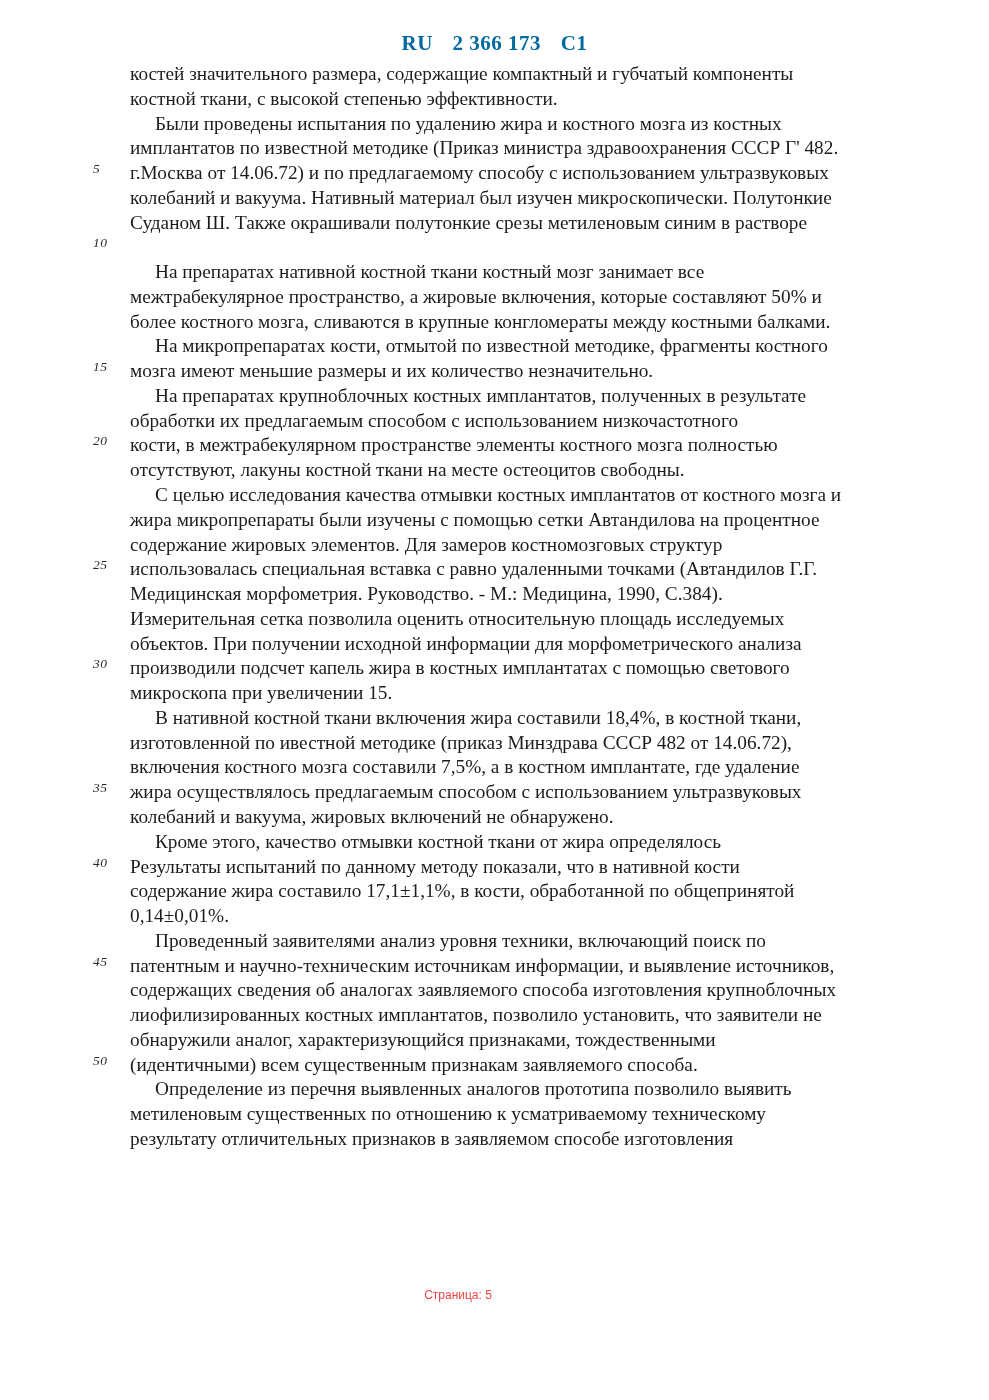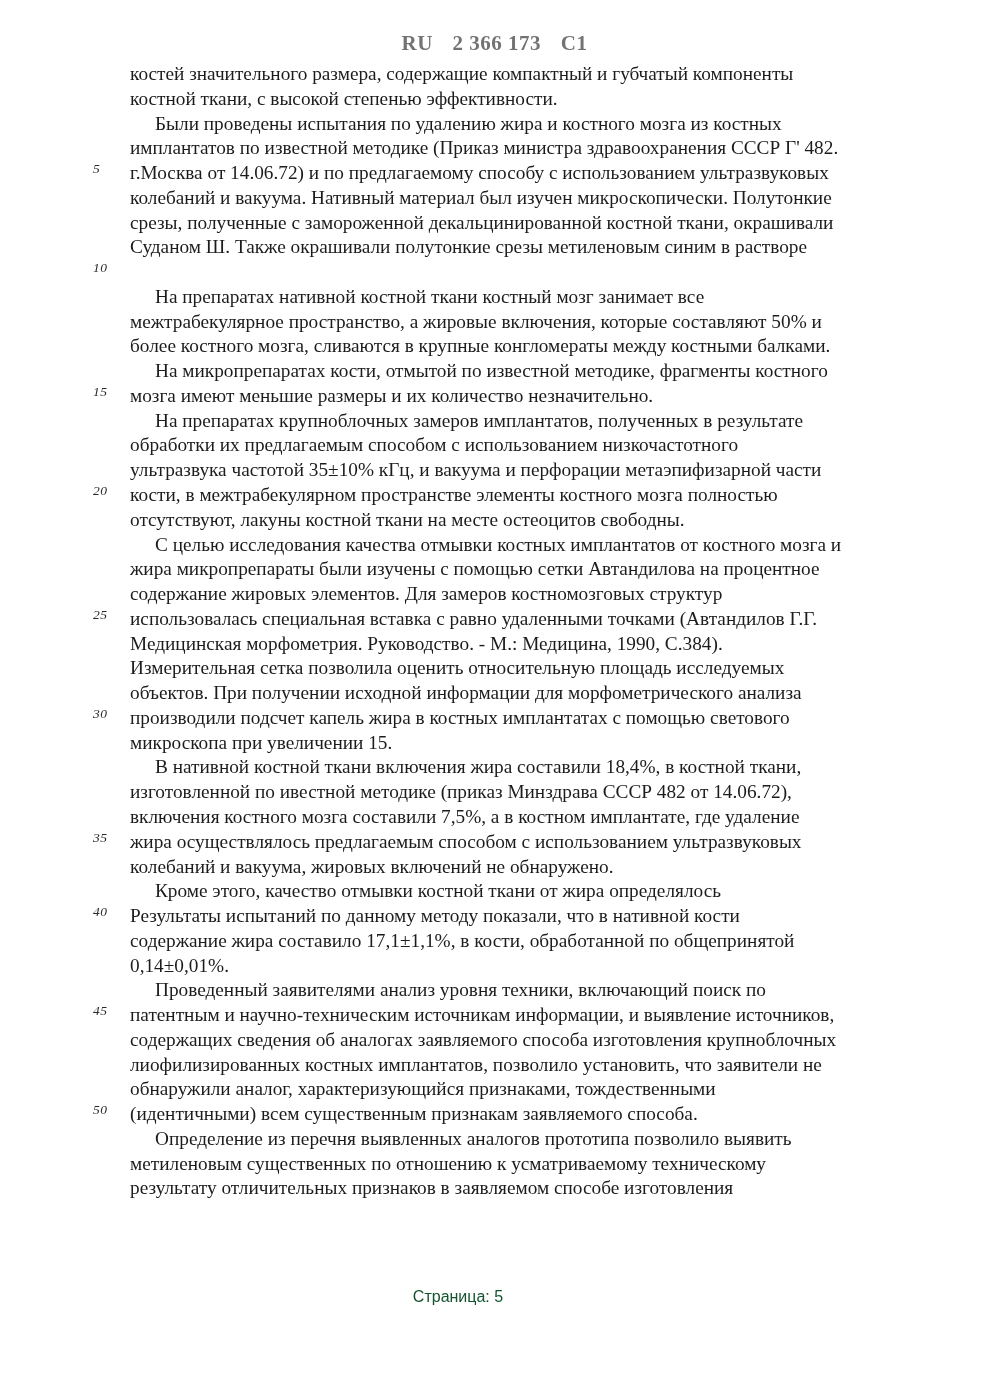--- a/index.html
+++ b/index.html
@@ -18,21 +18,21 @@
   .page-header {
     position: absolute;
     top: 31px;
     left: 0;
     width: 989px;
     text-align: center;
     font-family: "Liberation Serif", serif;
     font-weight: bold;
     font-size: 21px;
     letter-spacing: 0.5px;
-    color: #737373;
+    color: #0369a1;
   }
   .page-header .seg {
     display: inline-block;
   }
   .page-header .seg + .seg {
     margin-left: 14px;
   }
   .doc-body {
     position: absolute;
     left: 130px;
@@ -63,51 +63,49 @@
     color: #2a2a2a;
     text-align: left;
   }
   .page-footer {
     position: absolute;
     top: 1288px;
     left: 0;
     width: 916px;
     text-align: center;
     font-family: "Liberation Sans", sans-serif;
-    font-size: 16px;
-    color: #14532d;
+    font-size: 12px;
+    color: #ef4444;
   }
 </style>
 </head>
 <body>
 
 <div class="page-header">
   <span class="seg">RU</span>
   <span class="seg">2 366 173</span>
   <span class="seg">C1</span>
 </div>
 
 <div class="doc-body">
     <div class="line"><span class="txt">костей значительного размера, содержащие компактный и губчатый компоненты</span></div>
     <div class="line"><span class="txt">костной ткани, с высокой степенью эффективности.</span></div>
     <div class="line indent"><span class="txt">Были проведены испытания по удалению жира и костного мозга из костных</span></div>
     <div class="line"><span class="txt">имплантатов по известной методике (Приказ министра здравоохранения СССР Г' 482.</span></div>
     <div class="line"><span class="marker">5</span><span class="txt">г.Москва от 14.06.72) и по предлагаемому способу с использованием ультразвуковых</span></div>
     <div class="line"><span class="txt">колебаний и вакуума. Нативный материал был изучен микроскопически. Полутонкие</span></div>
-    <div class="line"><span class="txt">срезы, полученные с замороженной декальцинированной костной ткани, окрашивали</span></div>
     <div class="line"><span class="txt">Суданом Ш. Также окрашивали полутонкие срезы метиленовым синим в растворе</span></div>
     <div class="line"><span class="marker">10</span></div>
     <div class="line indent"><span class="txt">На препаратах нативной костной ткани костный мозг занимает все</span></div>
     <div class="line"><span class="txt">межтрабекулярное пространство, а жировые включения, которые составляют 50% и</span></div>
     <div class="line"><span class="txt">более костного мозга, сливаются в крупные конгломераты между костными балками.</span></div>
     <div class="line indent"><span class="txt">На микропрепаратах кости, отмытой по известной методике, фрагменты костного</span></div>
     <div class="line"><span class="marker">15</span><span class="txt">мозга имеют меньшие размеры и их количество незначительно.</span></div>
-    <div class="line indent"><span class="txt">На препаратах крупноблочных замеров имплантатов, полученных в результате</span></div>
+    <div class="line indent"><span class="txt">На препаратах крупноблочных костных имплантатов, полученных в результате</span></div>
     <div class="line"><span class="txt">обработки их предлагаемым способом с использованием низкочастотного</span></div>
-    <div class="line"><span class="txt">ультразвука частотой 35±10% кГц, и вакуума и перфорации метаэпифизарной части</span></div>
     <div class="line"><span class="marker">20</span><span class="txt">кости, в межтрабекулярном пространстве элементы костного мозга полностью</span></div>
     <div class="line"><span class="txt">отсутствуют, лакуны костной ткани на месте остеоцитов свободны.</span></div>
     <div class="line indent"><span class="txt">С целью исследования качества отмывки костных имплантатов от костного мозга и</span></div>
     <div class="line"><span class="txt">жира микропрепараты были изучены с помощью сетки Автандилова на процентное</span></div>
     <div class="line"><span class="txt">содержание жировых элементов. Для замеров костномозговых структур</span></div>
     <div class="line"><span class="marker">25</span><span class="txt">использовалась специальная вставка с равно удаленными точками (Автандилов Г.Г.</span></div>
     <div class="line"><span class="txt">Медицинская морфометрия. Руководство. - М.: Медицина, 1990, С.384).</span></div>
     <div class="line"><span class="txt">Измерительная сетка позволила оценить относительную площадь исследуемых</span></div>
     <div class="line"><span class="txt">объектов. При получении исходной информации для морфометрического анализа</span></div>
     <div class="line"><span class="marker">30</span><span class="txt">производили подсчет капель жира в костных имплантатах с помощью светового</span></div>

